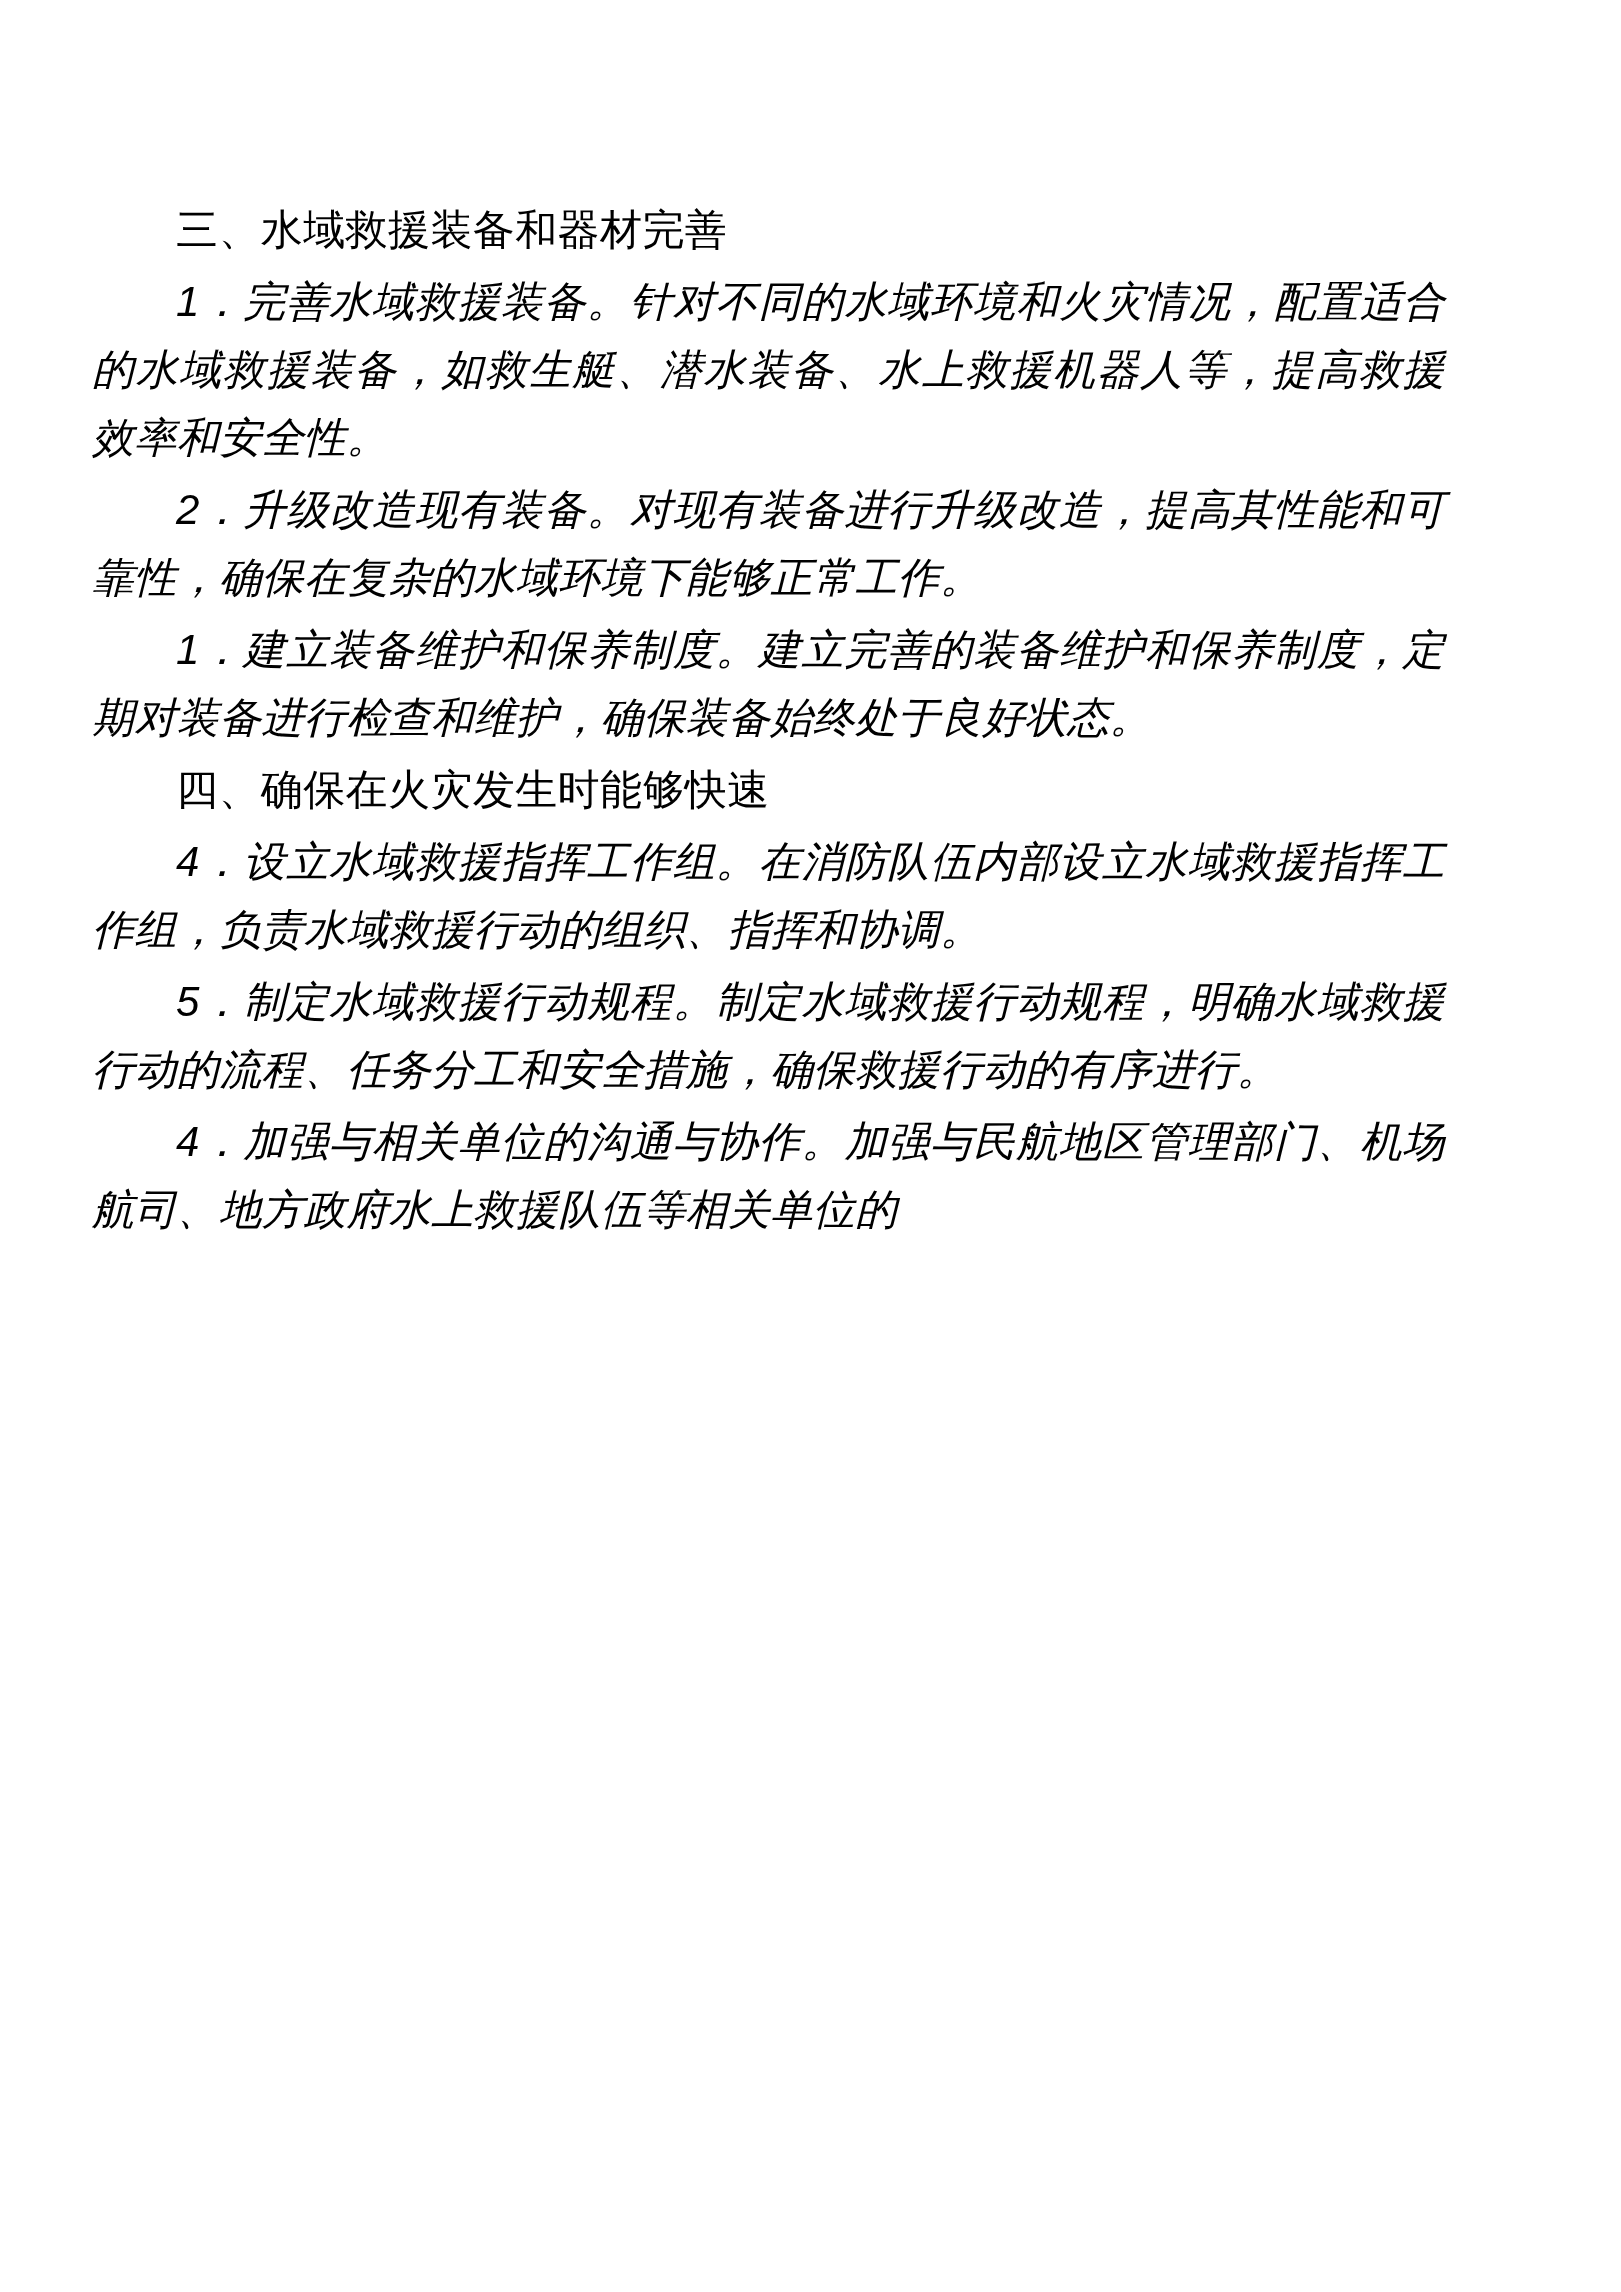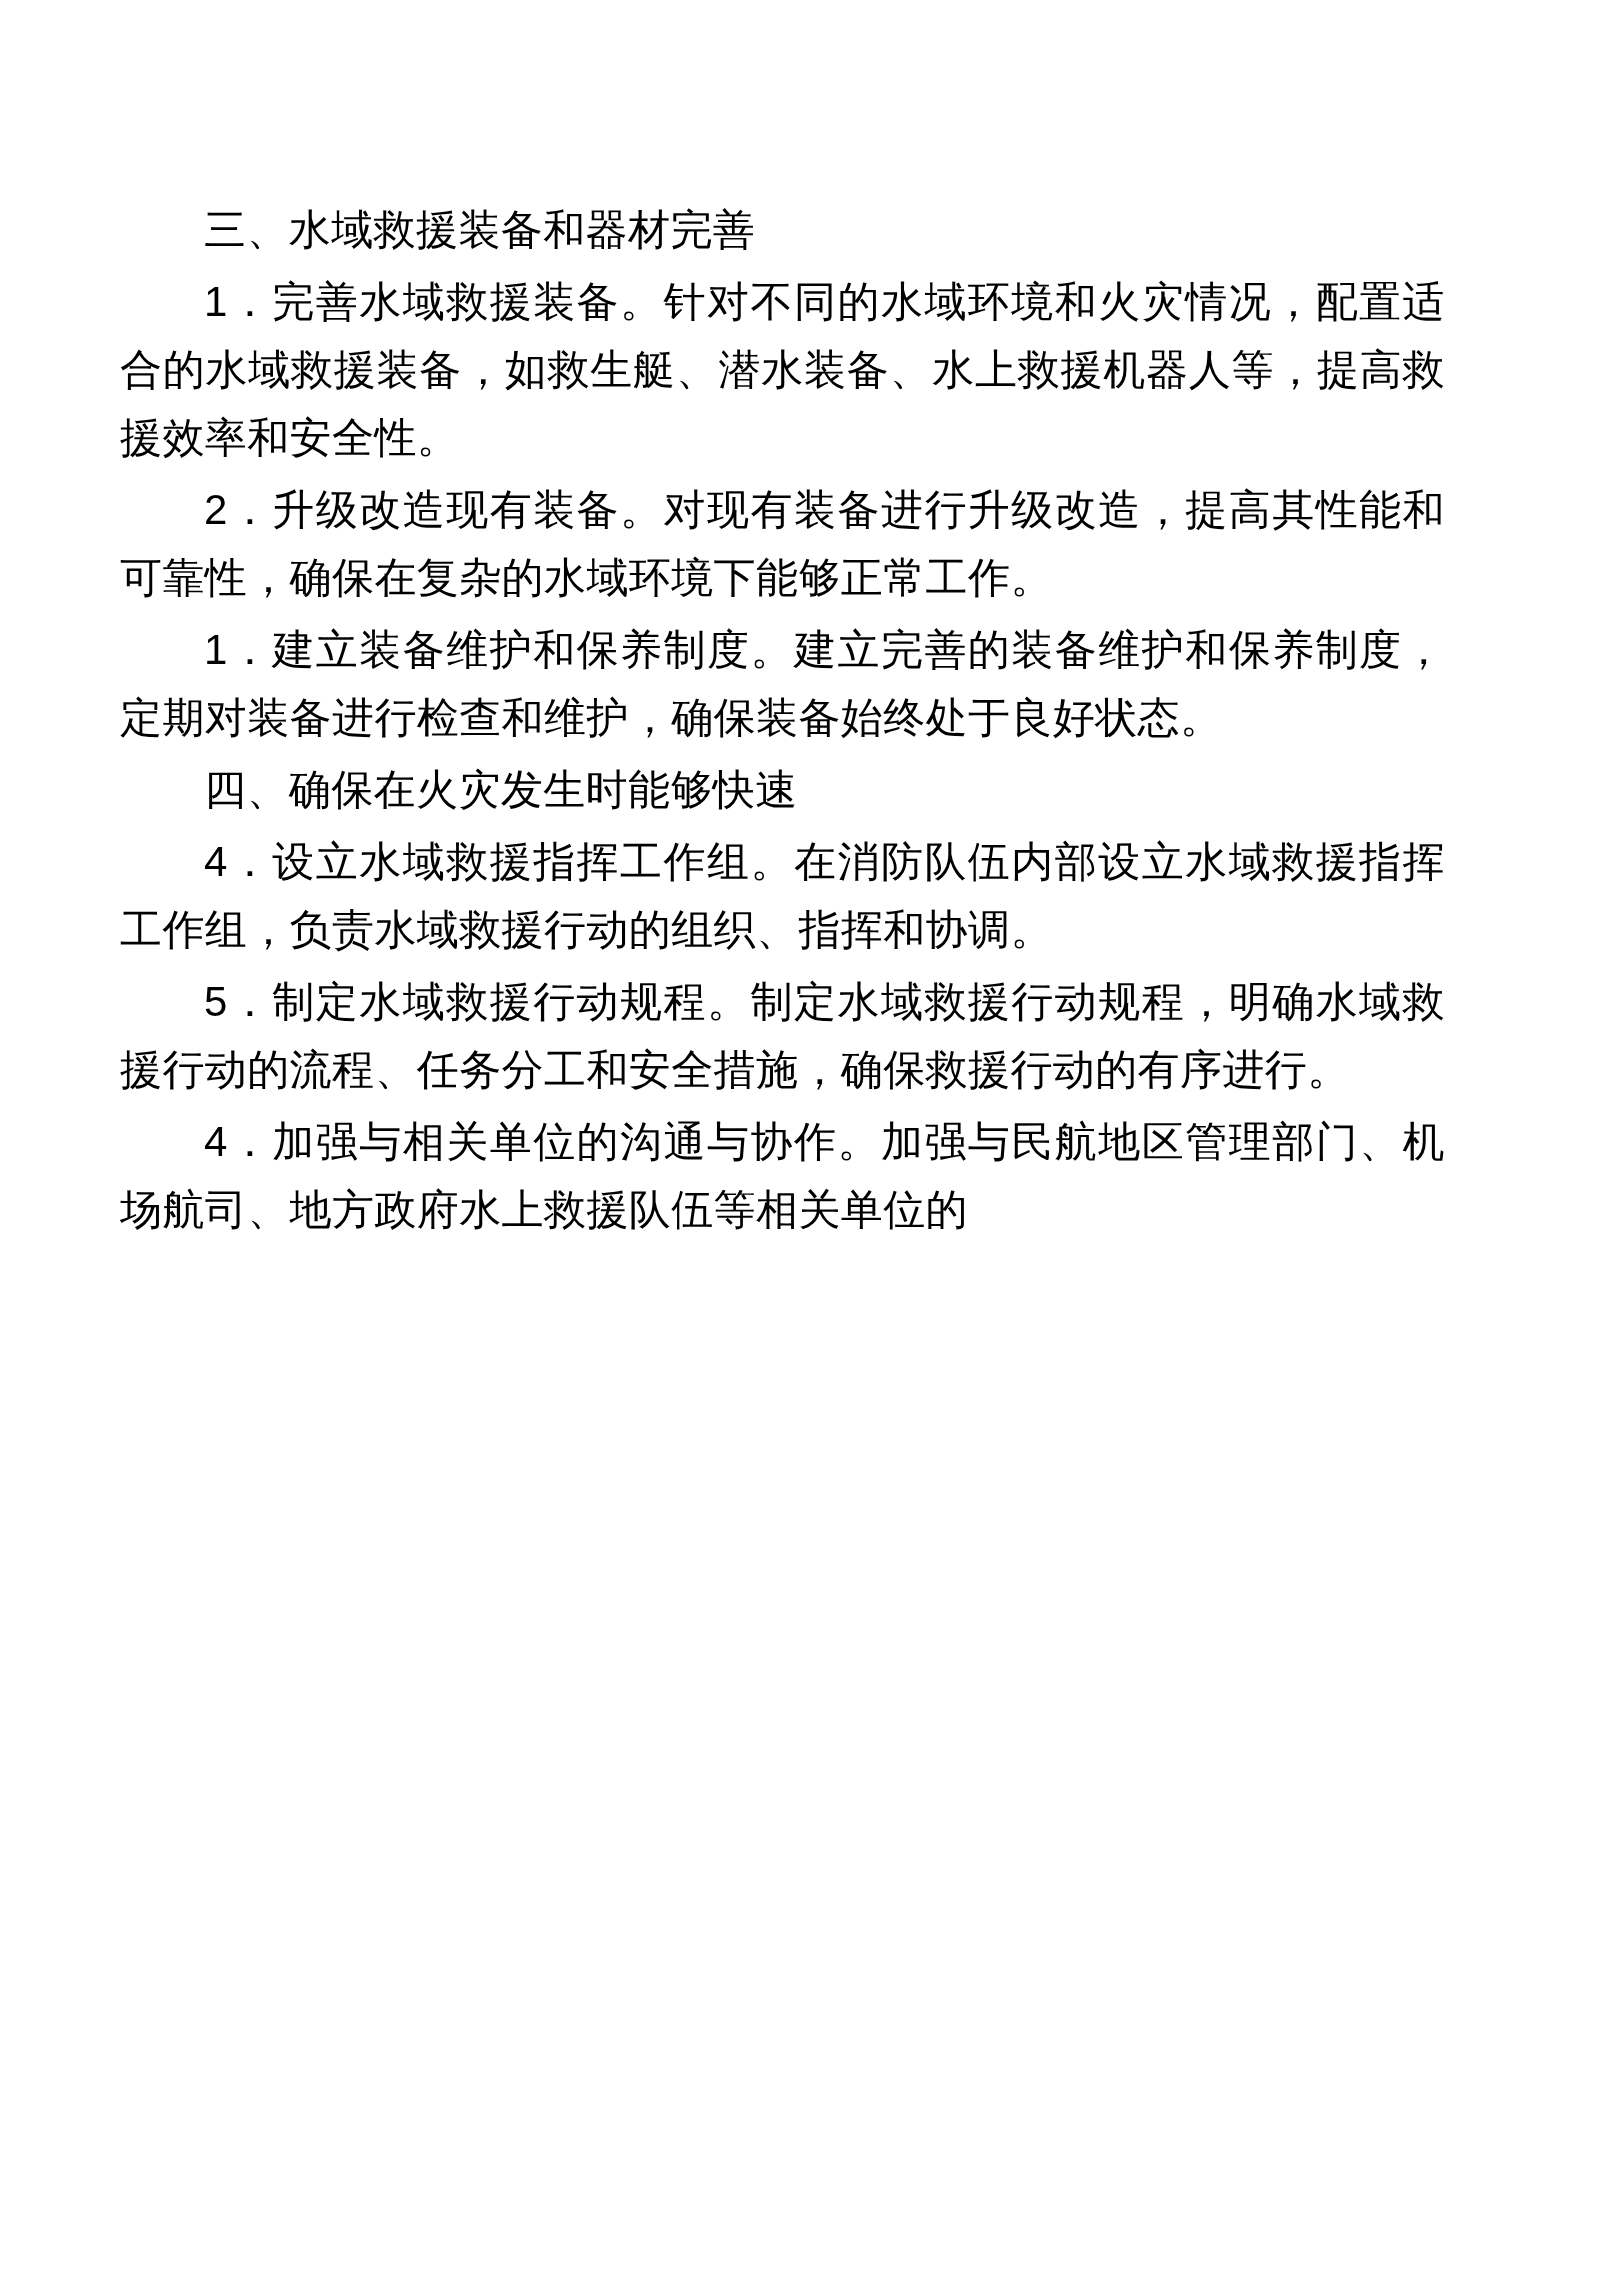--- a/index.html
+++ b/index.html
@@ -12,34 +12,35 @@
     height: 2293px;
     font-family: "Liberation Sans", "DejaVu Sans", sans-serif;
     color: #000000;
     overflow: hidden;
   }
   .page {
     position: relative;
     width: 1621px;
     height: 2293px;
     box-sizing: border-box;
-    padding: 196px 176px 118px 120px;
+    padding: 196px 176px 118px 92px;
     background: #ffffff;
   }
   .doc-body {
     font-size: 42px;
     line-height: 1.62;
     letter-spacing: 0.4px;
     text-align: justify;
     text-justify: inter-ideograph;
   }
   p.para {
     margin: 0 0 3.9px 0;
     text-indent: 2em;
     font-weight: 500;
+    font-style: italic;
   }
   p.heading {
     margin: 0 0 3.9px 0;
     text-indent: 2em;
     font-weight: 500;
   }
 </style>
 </head>
 <body>
 

